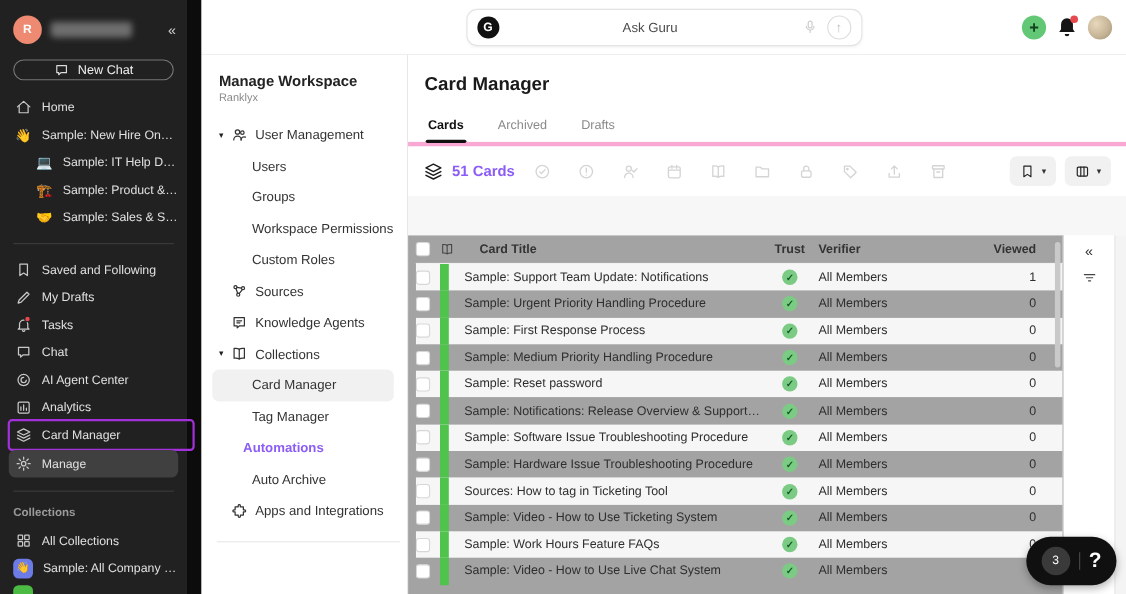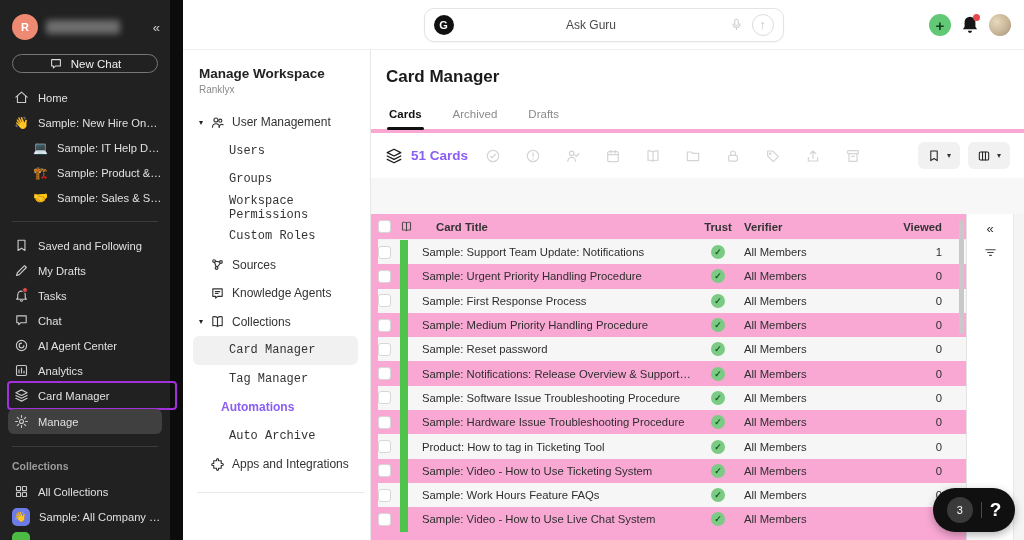--- a/index.html
+++ b/index.html
@@ -62,21 +62,21 @@
   .workspace-panel{width:188px;flex:none;border-right:1px solid #e7e7e7;padding:16px 0 0 16px;overflow:hidden;}
   .wp-title{font-size:13.5px;font-weight:bold;color:#222;}
   .wp-sub{font-size:10px;color:#8a8a8a;margin-top:3px;}
   .tree{margin-top:13px;}
   .tree-item{display:flex;align-items:center;height:28.5px;font-size:12px;color:#333;cursor:pointer;position:relative;}
   .caret{width:11px;flex:none;font-size:8px;color:#222;}
   .tree-item.has-caret .caret::before{content:"▾";}
   .t-icon{width:15px;height:15px;flex:none;display:flex;align-items:center;justify-content:center;
           color:#333;margin-right:7px;}
   .t-icon:empty{display:none;}
-  .tree-item.has-indent{padding-left:30px;font-family:Liberation Mono, monospace;}
+  .tree-item.has-indent{padding-left:30px;}
   .tree-item.has-subhead{padding-left:22px;font-weight:600;color:#8b5cf6;}
   .tree-item.has-active{background:#f1f1f1;border-radius:6px;margin-left:-6px;margin-right:12px;padding-left:36px;}
   .wp-div{height:1px;background:#e8e8e8;margin:13px 6px 0 -2px;}
 
   
   .main{flex:1;display:flex;flex-direction:column;min-width:0;position:relative;background:#fff;}
   .main-title{padding:17px 0 0 15px;font-size:17px;font-weight:bold;color:#1a1a1a;flex:none;}
   .tabs{display:flex;gap:27px;padding:0 16px;border-bottom:4px solid #f9a8d4;margin-top:13px;flex:none;}
   .tab{padding:8px 2px 9px;font-size:11.5px;color:#8a8a8a;position:relative;cursor:pointer;}
   .tab.has-active{color:#111;font-weight:bold;}
@@ -87,21 +87,21 @@
   .bulk{display:flex;gap:24px;margin-left:17px;color:#d4d4d4;}
   .bulk-icon{width:16px;height:16px;display:flex;cursor:pointer;}
   .view-buttons{margin-left:auto;display:flex;gap:8px;}
   .vbtn{height:27px;background:#f1f1f1;border-radius:6px;display:flex;align-items:center;gap:6px;
         padding:0 9px;cursor:pointer;color:#222;}
   .vbtn .icon{width:14px;height:14px;}
   .vbtn .vcaret{font-size:8px;color:#333;}
   .gray-band{height:36px;background:#f7f7f8;flex:none;}
   .content-row{flex:1;display:flex;min-height:0;}
   .table-wrap{flex:1;position:relative;border-right:1px solid #e3e3e3;display:flex;flex-direction:column;
-              min-width:0;background:#f9a8d4;padding-left:7px;}
+              min-width:0;background:#a3a3a3;padding-left:7px;}
   .thead{display:flex;align-items:center;height:26px;font-weight:bold;font-size:11.3px;color:#333;
          border-bottom:1px solid #f1f1f1;flex:none;}
   .tbody{flex:1;overflow:hidden;display:flex;flex-direction:column;}
   .row{display:flex;align-items:center;height:24.3px;flex:none;font-size:11.3px;color:#2e2e2e;cursor:pointer;}
   .row:nth-child(odd){background:#f6f6f6;}
   .c-check{width:22px;flex:none;display:flex;align-items:center;}
   .checkbox{width:13px;height:13px;border:1.5px solid #d7d7d7;border-radius:3px;background:#fff;display:block;}
   .c-book{width:22px;flex:none;display:flex;align-items:center;color:#444;}
   .c-book .icon{width:13px;height:13px;}
   .c-bar{width:8px;align-self:stretch;background:#4FC34C;flex:none;}
@@ -632,21 +632,21 @@
                     <span class="trust-check">✓</span>
                   </span>
     <span class="c-verifier">All Members</span>
     <span class="c-viewed">0</span>
   </div>
                 <div class="row has-trusted">
     <span class="c-check">
                     <span class="checkbox"></span>
                   </span>
     <span class="c-bar"></span>
-    <span class="c-title">Product: How to tag in Ticketing Tool</span>
+    <span class="c-title">Sources: How to tag in Ticketing Tool</span>
     <span class="c-trust">
                     <span class="trust-check">✓</span>
                   </span>
     <span class="c-verifier">All Members</span>
     <span class="c-viewed">0</span>
   </div>
                 <div class="row has-trusted">
     <span class="c-check">
                     <span class="checkbox"></span>
                   </span>

